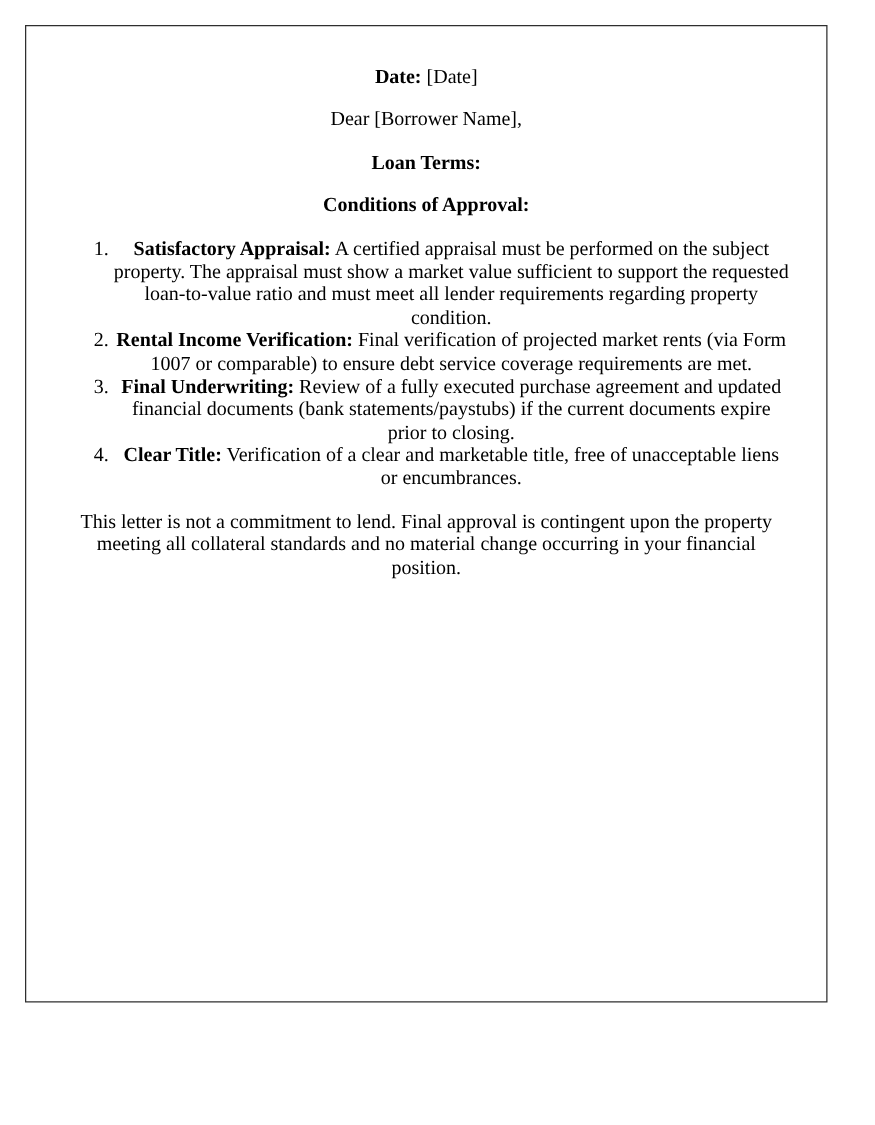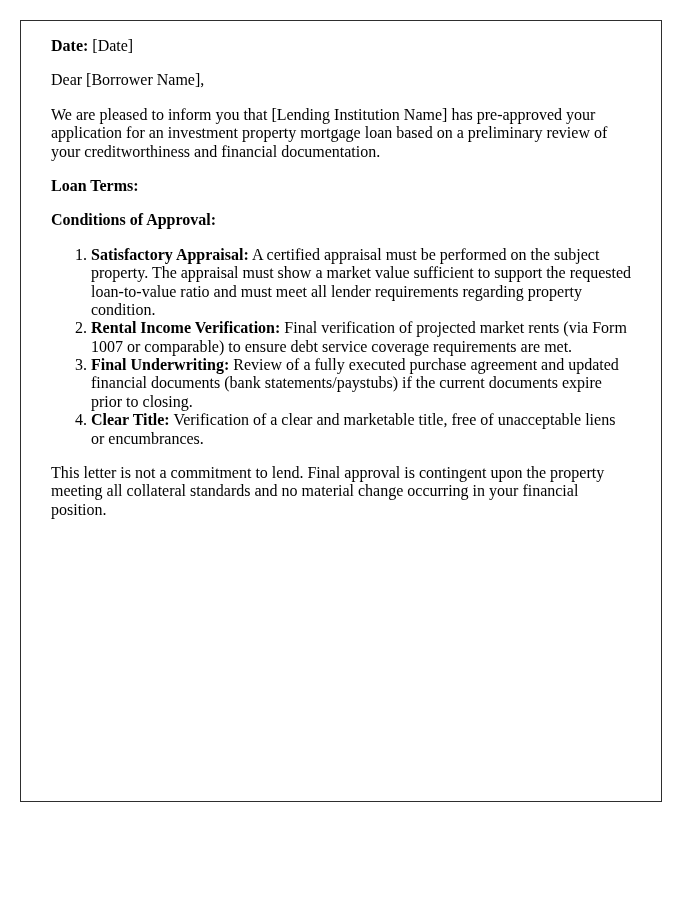--- a/index.html
+++ b/index.html
@@ -9,24 +9,25 @@
     background: #ffffff;
     font-family: "Liberation Serif", serif;
     color: #000000;
   }
   .page {
     position: absolute;
     left: 20px; top: 20px;
     width: 642px; height: 782px;
     border: 1px solid #2e2e2e;
     background: #ffffff;
-    padding: 0 30px 0 30px;
+    padding: 16px 30px 0 30px;
     overflow: hidden;
     font-size: 16px;
     line-height: 1.15;
+    text-align: center;
   }
   p { margin: 16px 0; }
   h1 {
     font-size: 32px;
     line-height: 38px;
     font-weight: bold;
     margin: 21px 0;
   }
   ul, ol { margin: 16px 0; padding-left: 40px; }
   li { margin: 0; }
@@ -36,21 +37,20 @@
 <body>
 
 <div class="page">
 
   <p><b>Date:</b> <span>[Date]</span></p>
 
 
 
   <p>Dear [Borrower Name],</p>
 
-  <p>We are pleased to inform you that [Lending Institution Name] has pre-approved your application for an investment property mortgage loan based on a preliminary review of your creditworthiness and financial documentation.</p>
 
   <p><b>Loan Terms:</b></p>
 
 
   <p><b>Conditions of Approval:</b></p>
 
 
   <ol>
     <li><b>Satisfactory Appraisal:</b> <span>A certified appraisal must be performed on the subject property. The appraisal must show a market value sufficient to support the requested loan-to-value ratio and must meet all lender requirements regarding property condition.</span></li>
     <li><b>Rental Income Verification:</b> <span>Final verification of projected market rents (via Form 1007 or comparable) to ensure debt service coverage requirements are met.</span></li>

